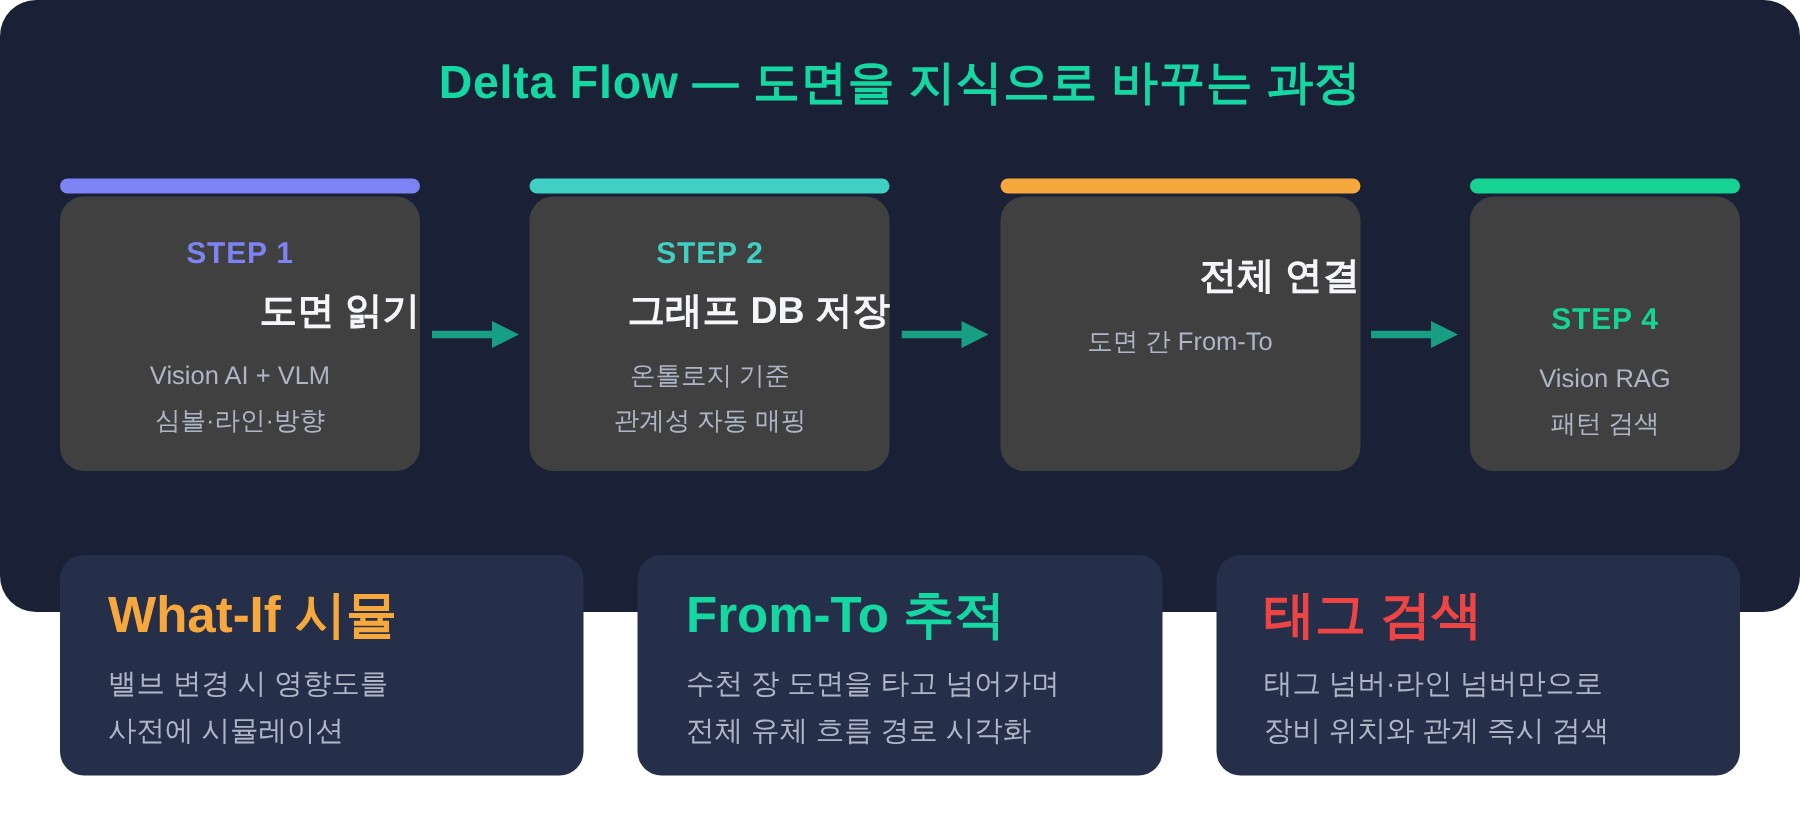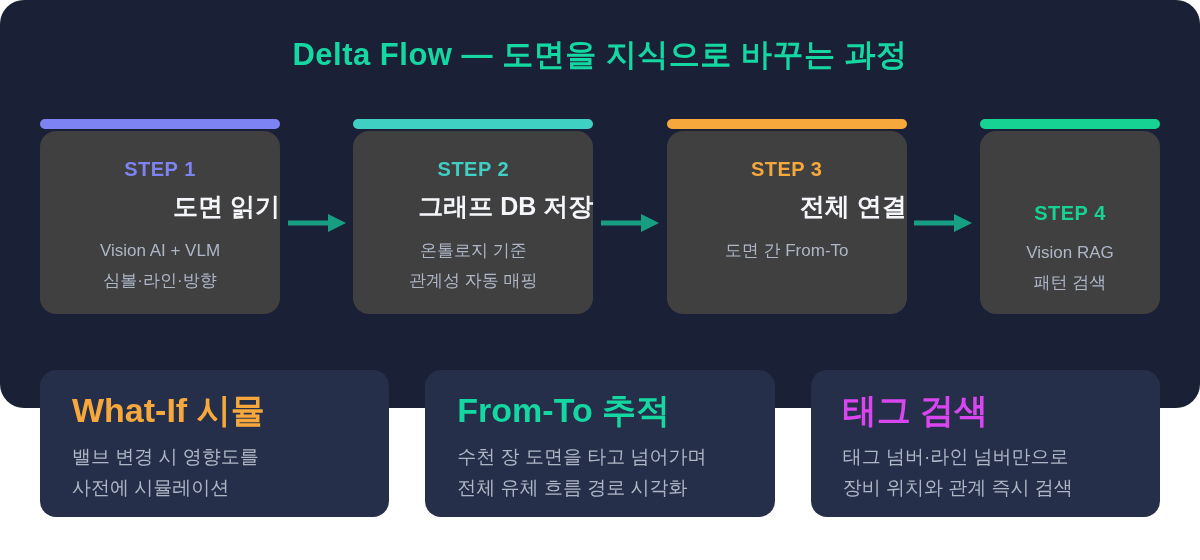--- a/index.html
+++ b/index.html
@@ -143,21 +143,20 @@
     <div class="arrow-cell">
       <svg width="58" height="18" viewBox="0 0 58 18" fill="currentColor">
         <rect x="0" y="6.5" width="42" height="5"></rect>
         <path d="M40 0 L58 9 L40 18 Z"></path>
       </svg>
     </div>
 
     <div class="step w-lg">
       <div class="step-bar" style="background: rgb(247, 168, 60);"></div>
       <div class="step-card">
-        <div class="step-label" style="color: rgb(247, 168, 60);">STEP 3</div>
         <div class="step-title">전체 연결</div>
         <div class="step-desc">
           <span>도면 간 From-To</span>
         </div>
       </div>
     </div>
 
     <div class="arrow-cell">
       <svg width="58" height="18" viewBox="0 0 58 18" fill="currentColor">
         <rect x="0" y="6.5" width="42" height="5"></rect>
@@ -190,21 +189,21 @@
 
     <div class="feature-card">
       <div class="feature-title" style="color: rgb(21, 215, 162);">From-To 추적</div>
       <div class="feature-desc">
         <span>수천 장 도면을 타고 넘어가며</span>
         <span>전체 유체 흐름 경로 시각화</span>
       </div>
     </div>
 
     <div class="feature-card">
-      <div class="feature-title" style="color: #d946ef;">태그 검색</div>
+      <div class="feature-title" style="color: #ef4444;">태그 검색</div>
       <div class="feature-desc">
         <span>태그 넘버·라인 넘버만으로</span>
         <span>장비 위치와 관계 즉시 검색</span>
       </div>
     </div>
 
   </div>
 
 </div>
 

